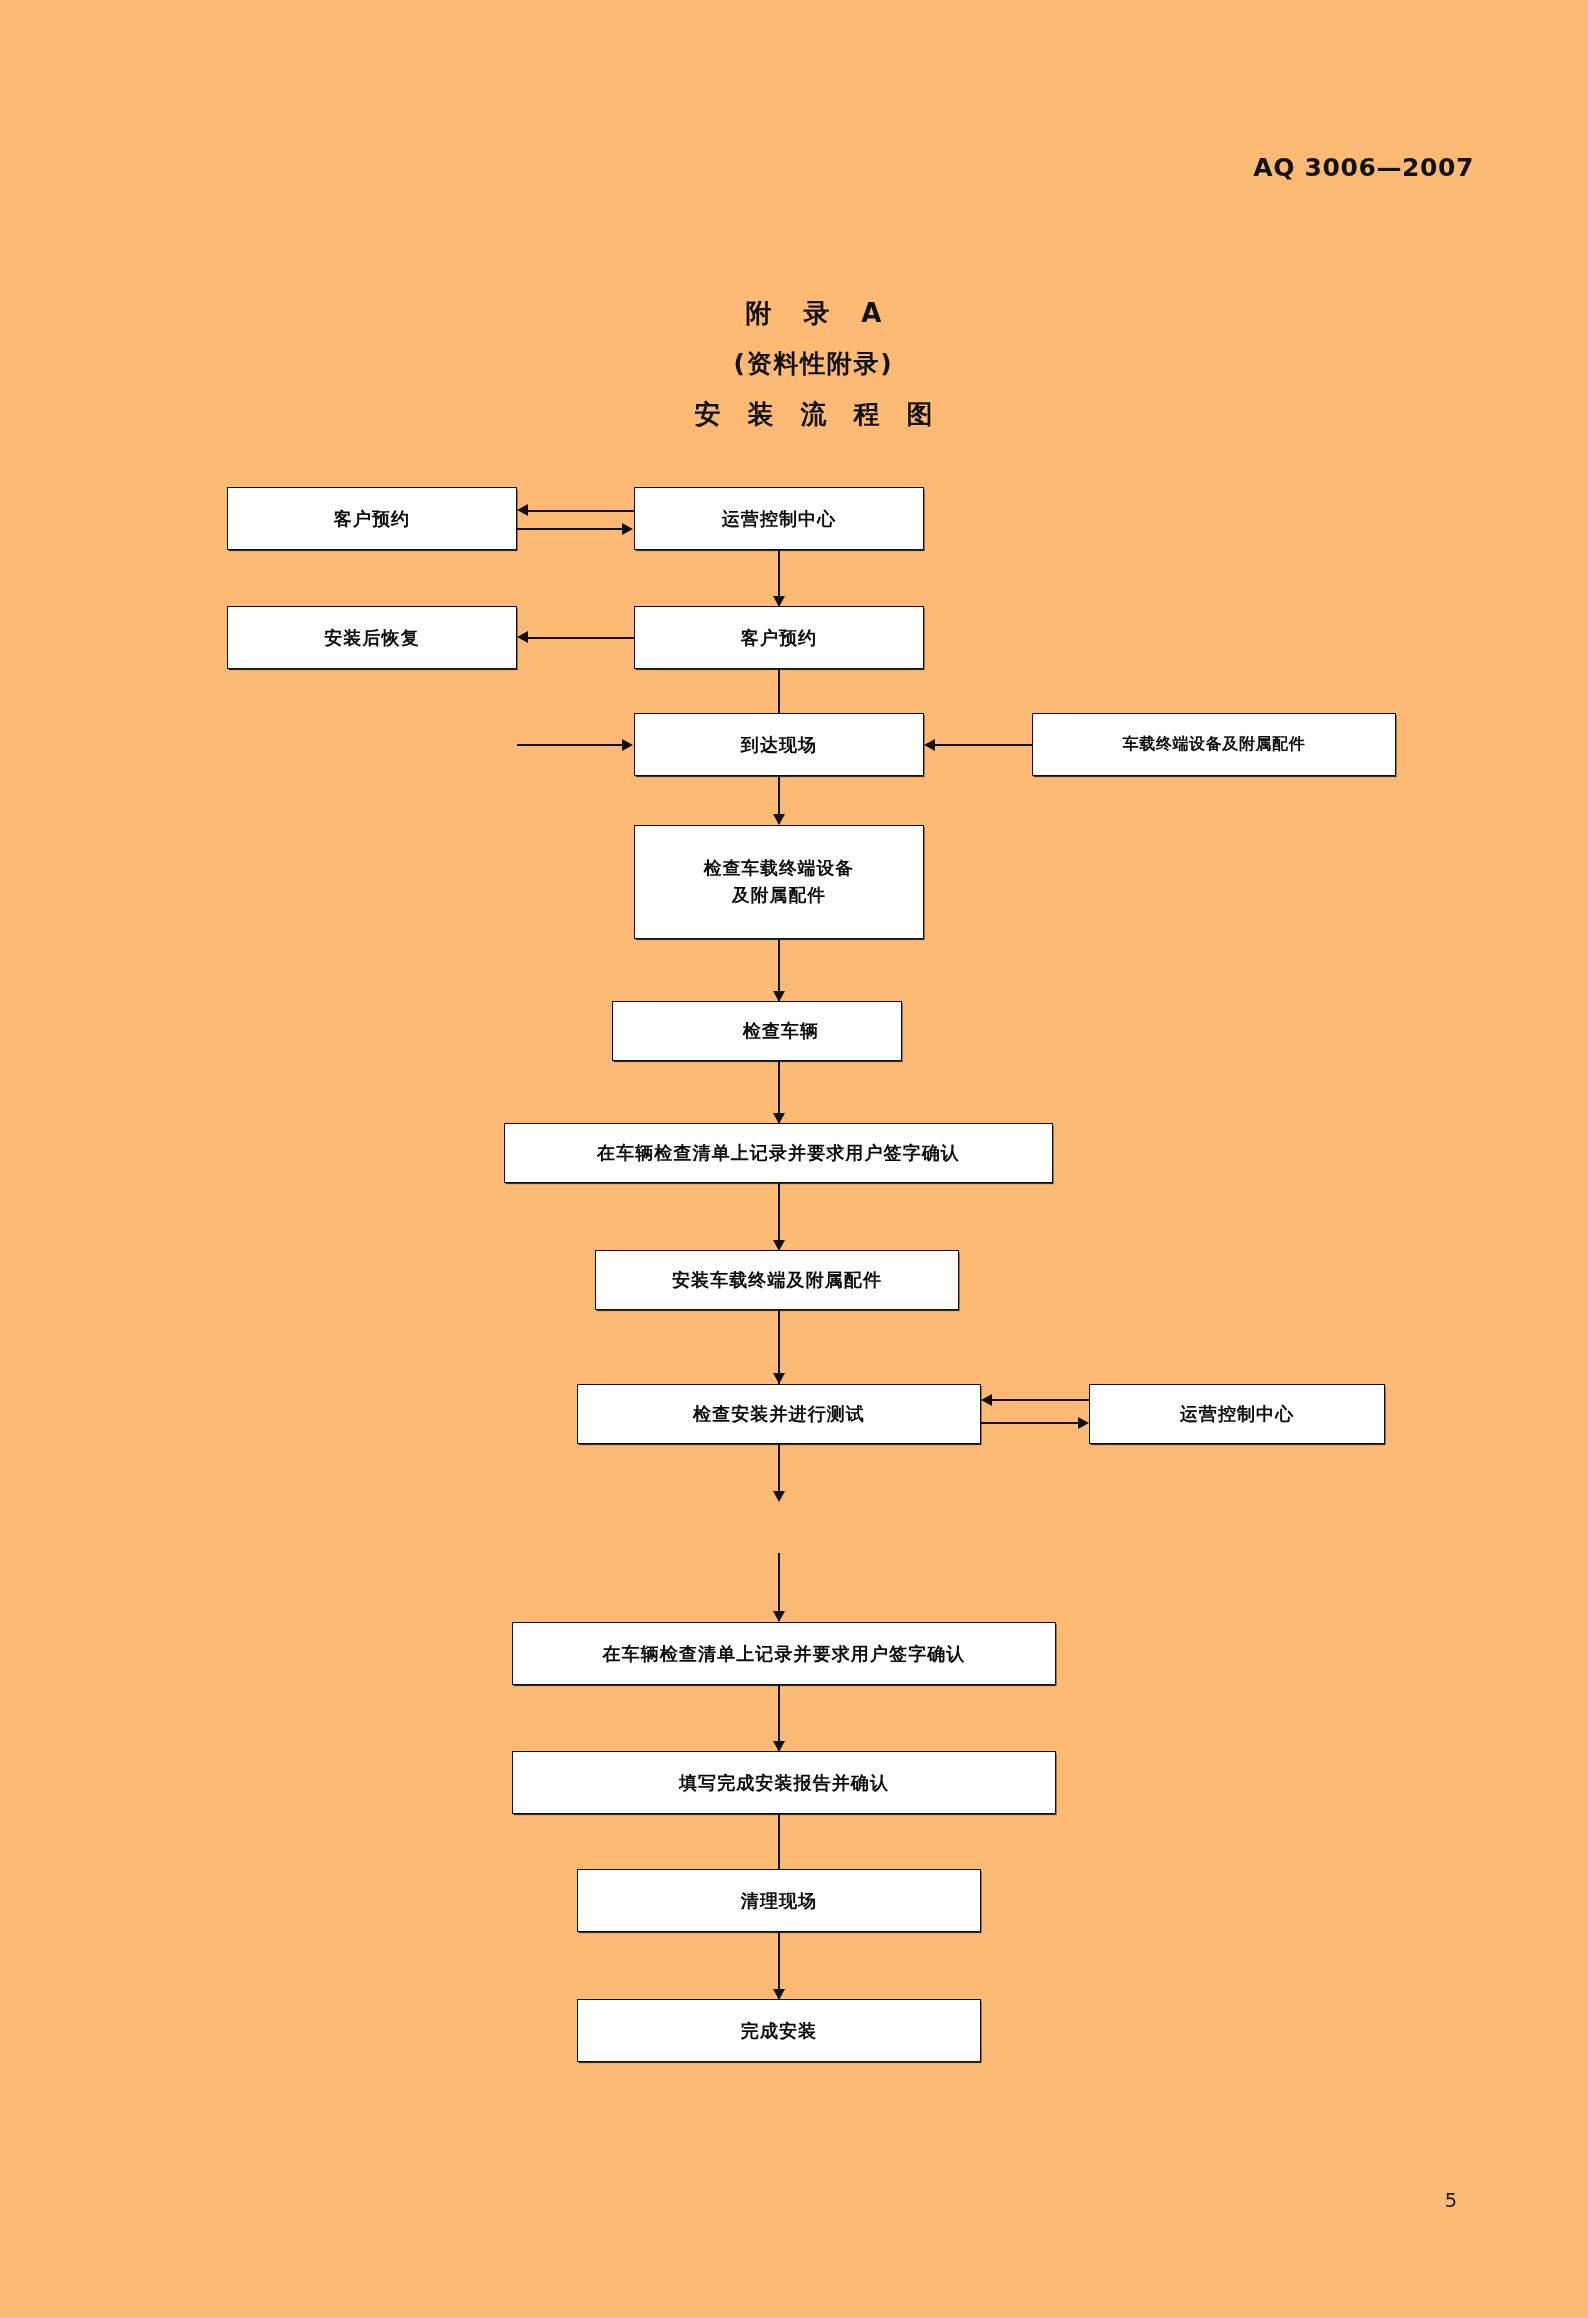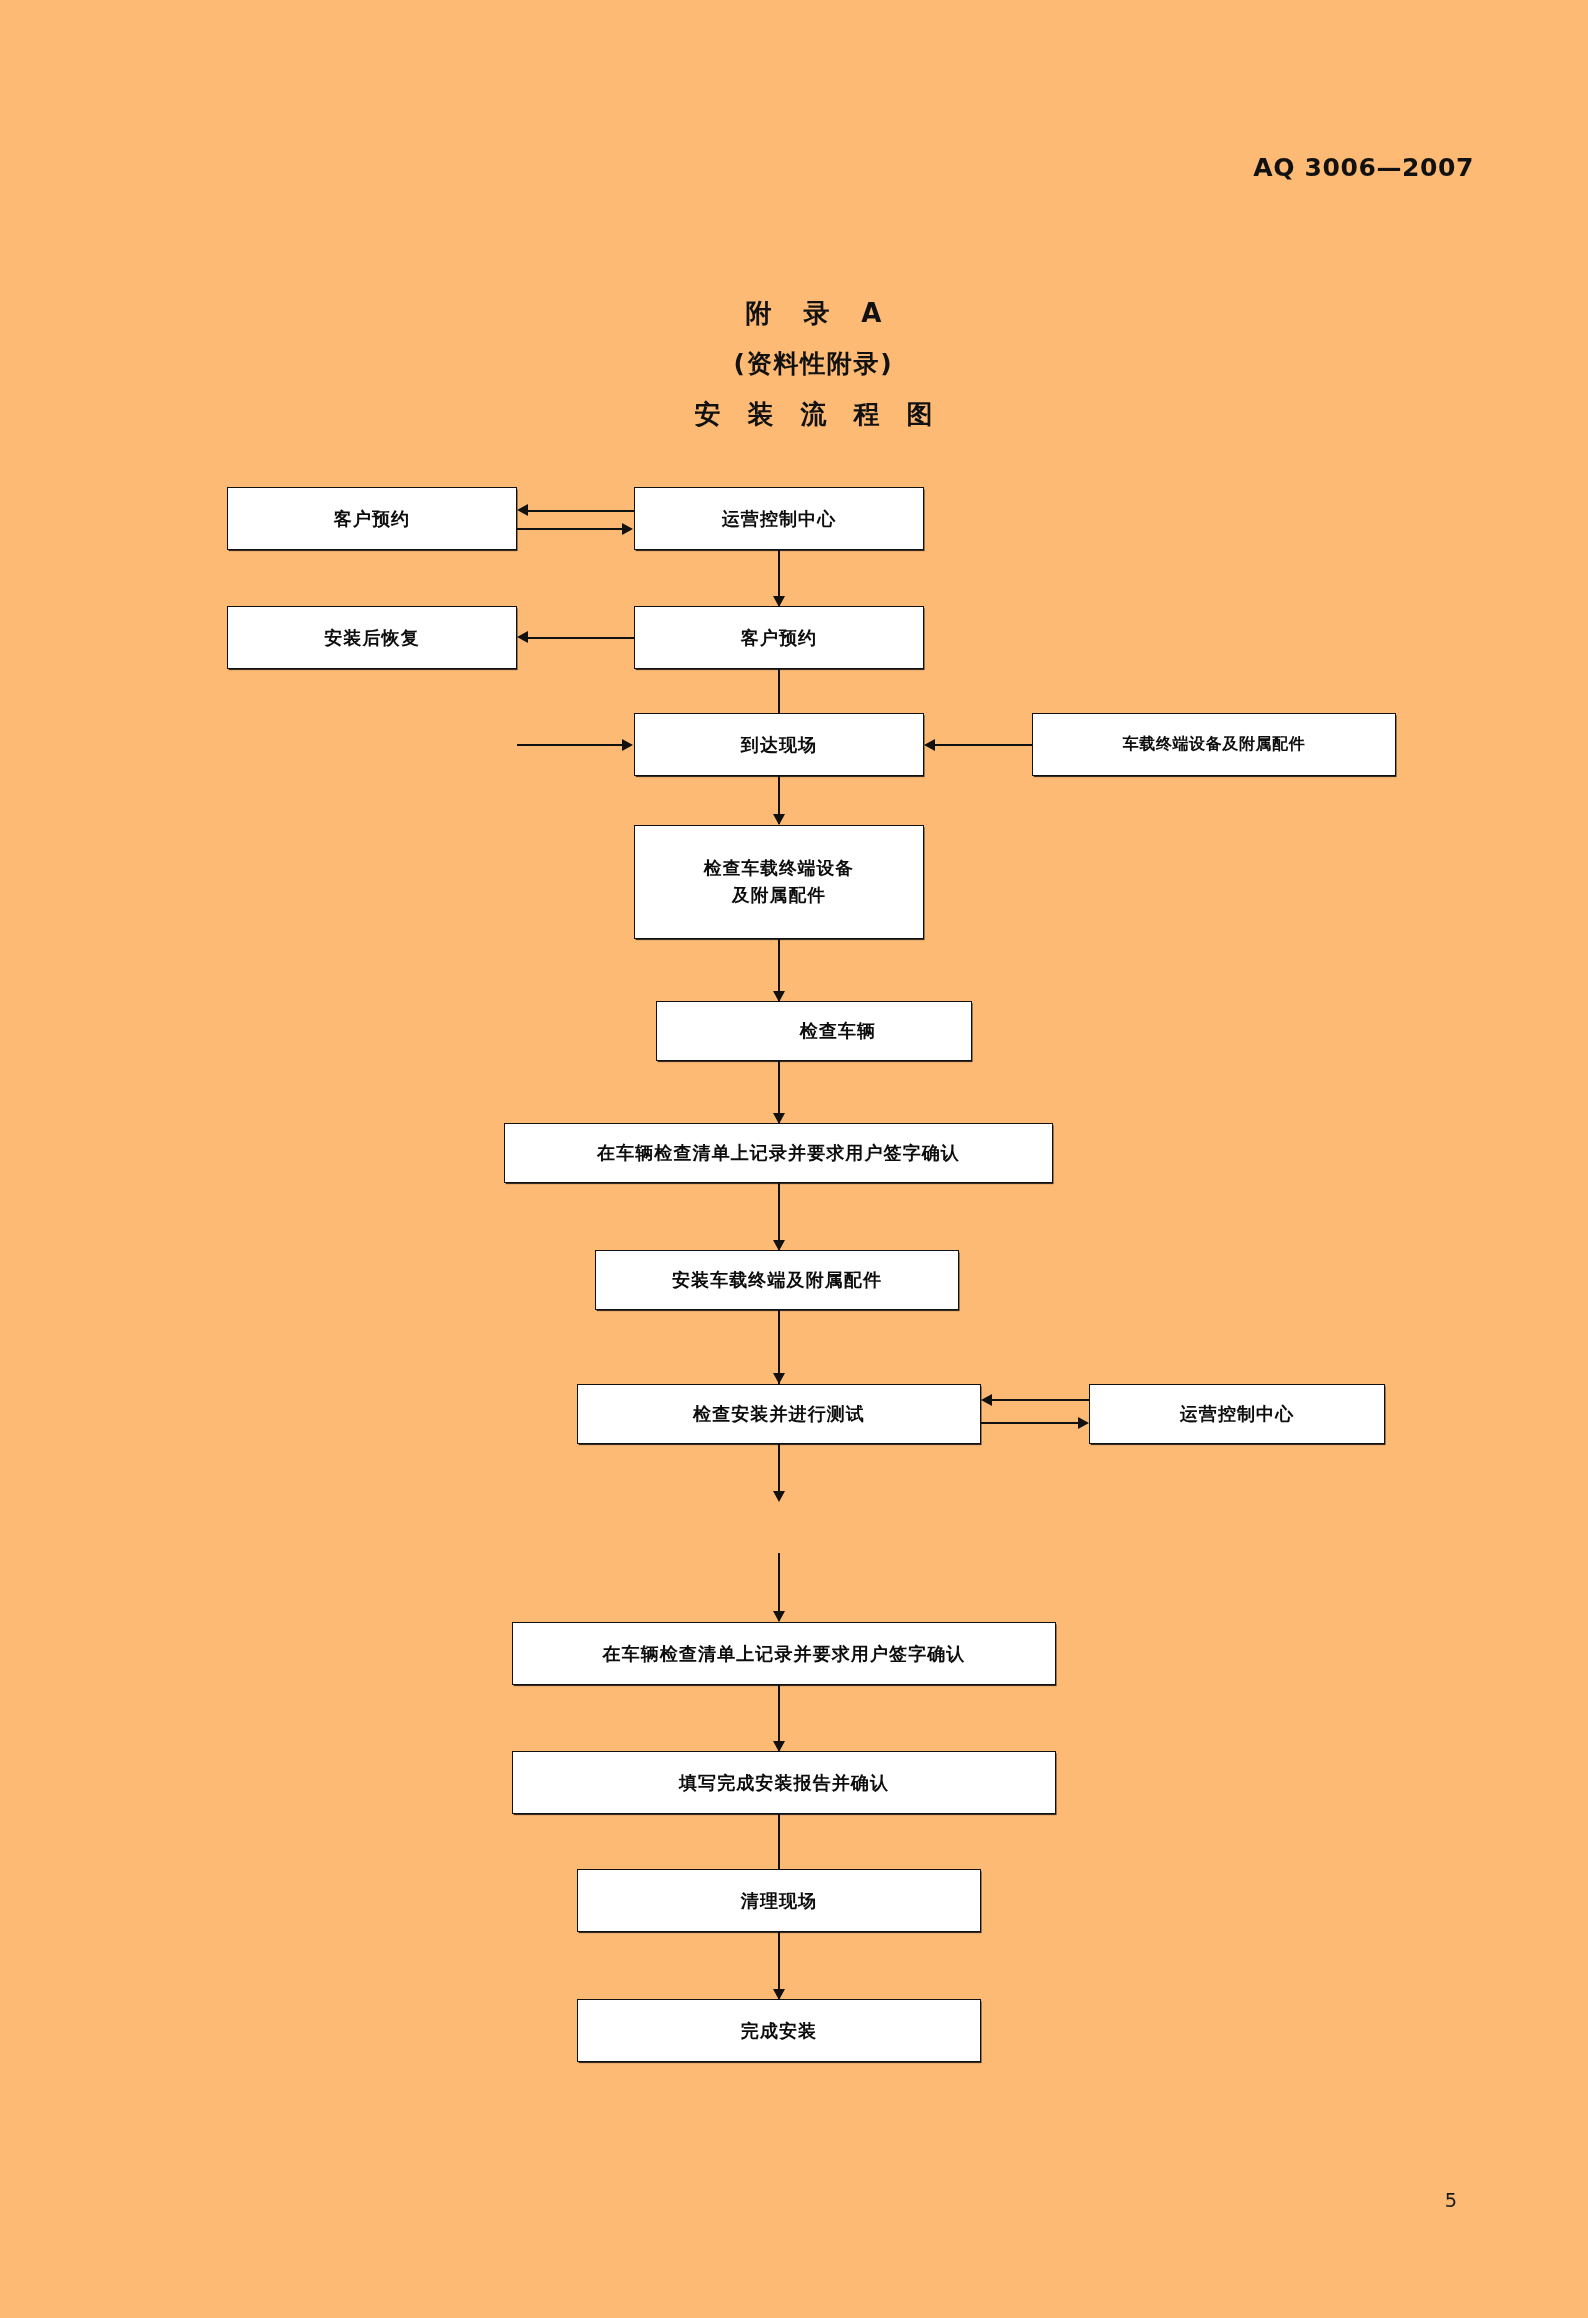--- a/index.html
+++ b/index.html
@@ -145,21 +145,21 @@
     <div class="arrow ar-down" style="left:773px; top:814px;"></div>
 
     <div class="box f31" style="left:634px; top:825px; width:290px; height:114px; flex-direction:column;">
       <span>检查车载终端设备</span>
       <span>及附属配件</span>
     </div>
 
     <div class="ln vln" style="left:778px; top:938px; height:63px;"></div>
     <div class="arrow ar-down" style="left:773px; top:991px;"></div>
 
-    <div class="box f32" style="left:656px; top:1001px; width:316px; height:60px;padding-left:48px;">
+    <div class="box f32" style="left:612px; top:1001px; width:290px; height:60px;padding-left:48px;">
       <span>检查车辆</span>
     </div>
 
     <div class="ln vln" style="left:778px; top:1061px; height:63px;"></div>
     <div class="arrow ar-down" style="left:773px; top:1113px;"></div>
 
     <div class="box f32" style="left:504px; top:1123px; width:549px; height:60px;">
       <span>在车辆检查清单上记录并要求用户签字确认</span>
     </div>
 

